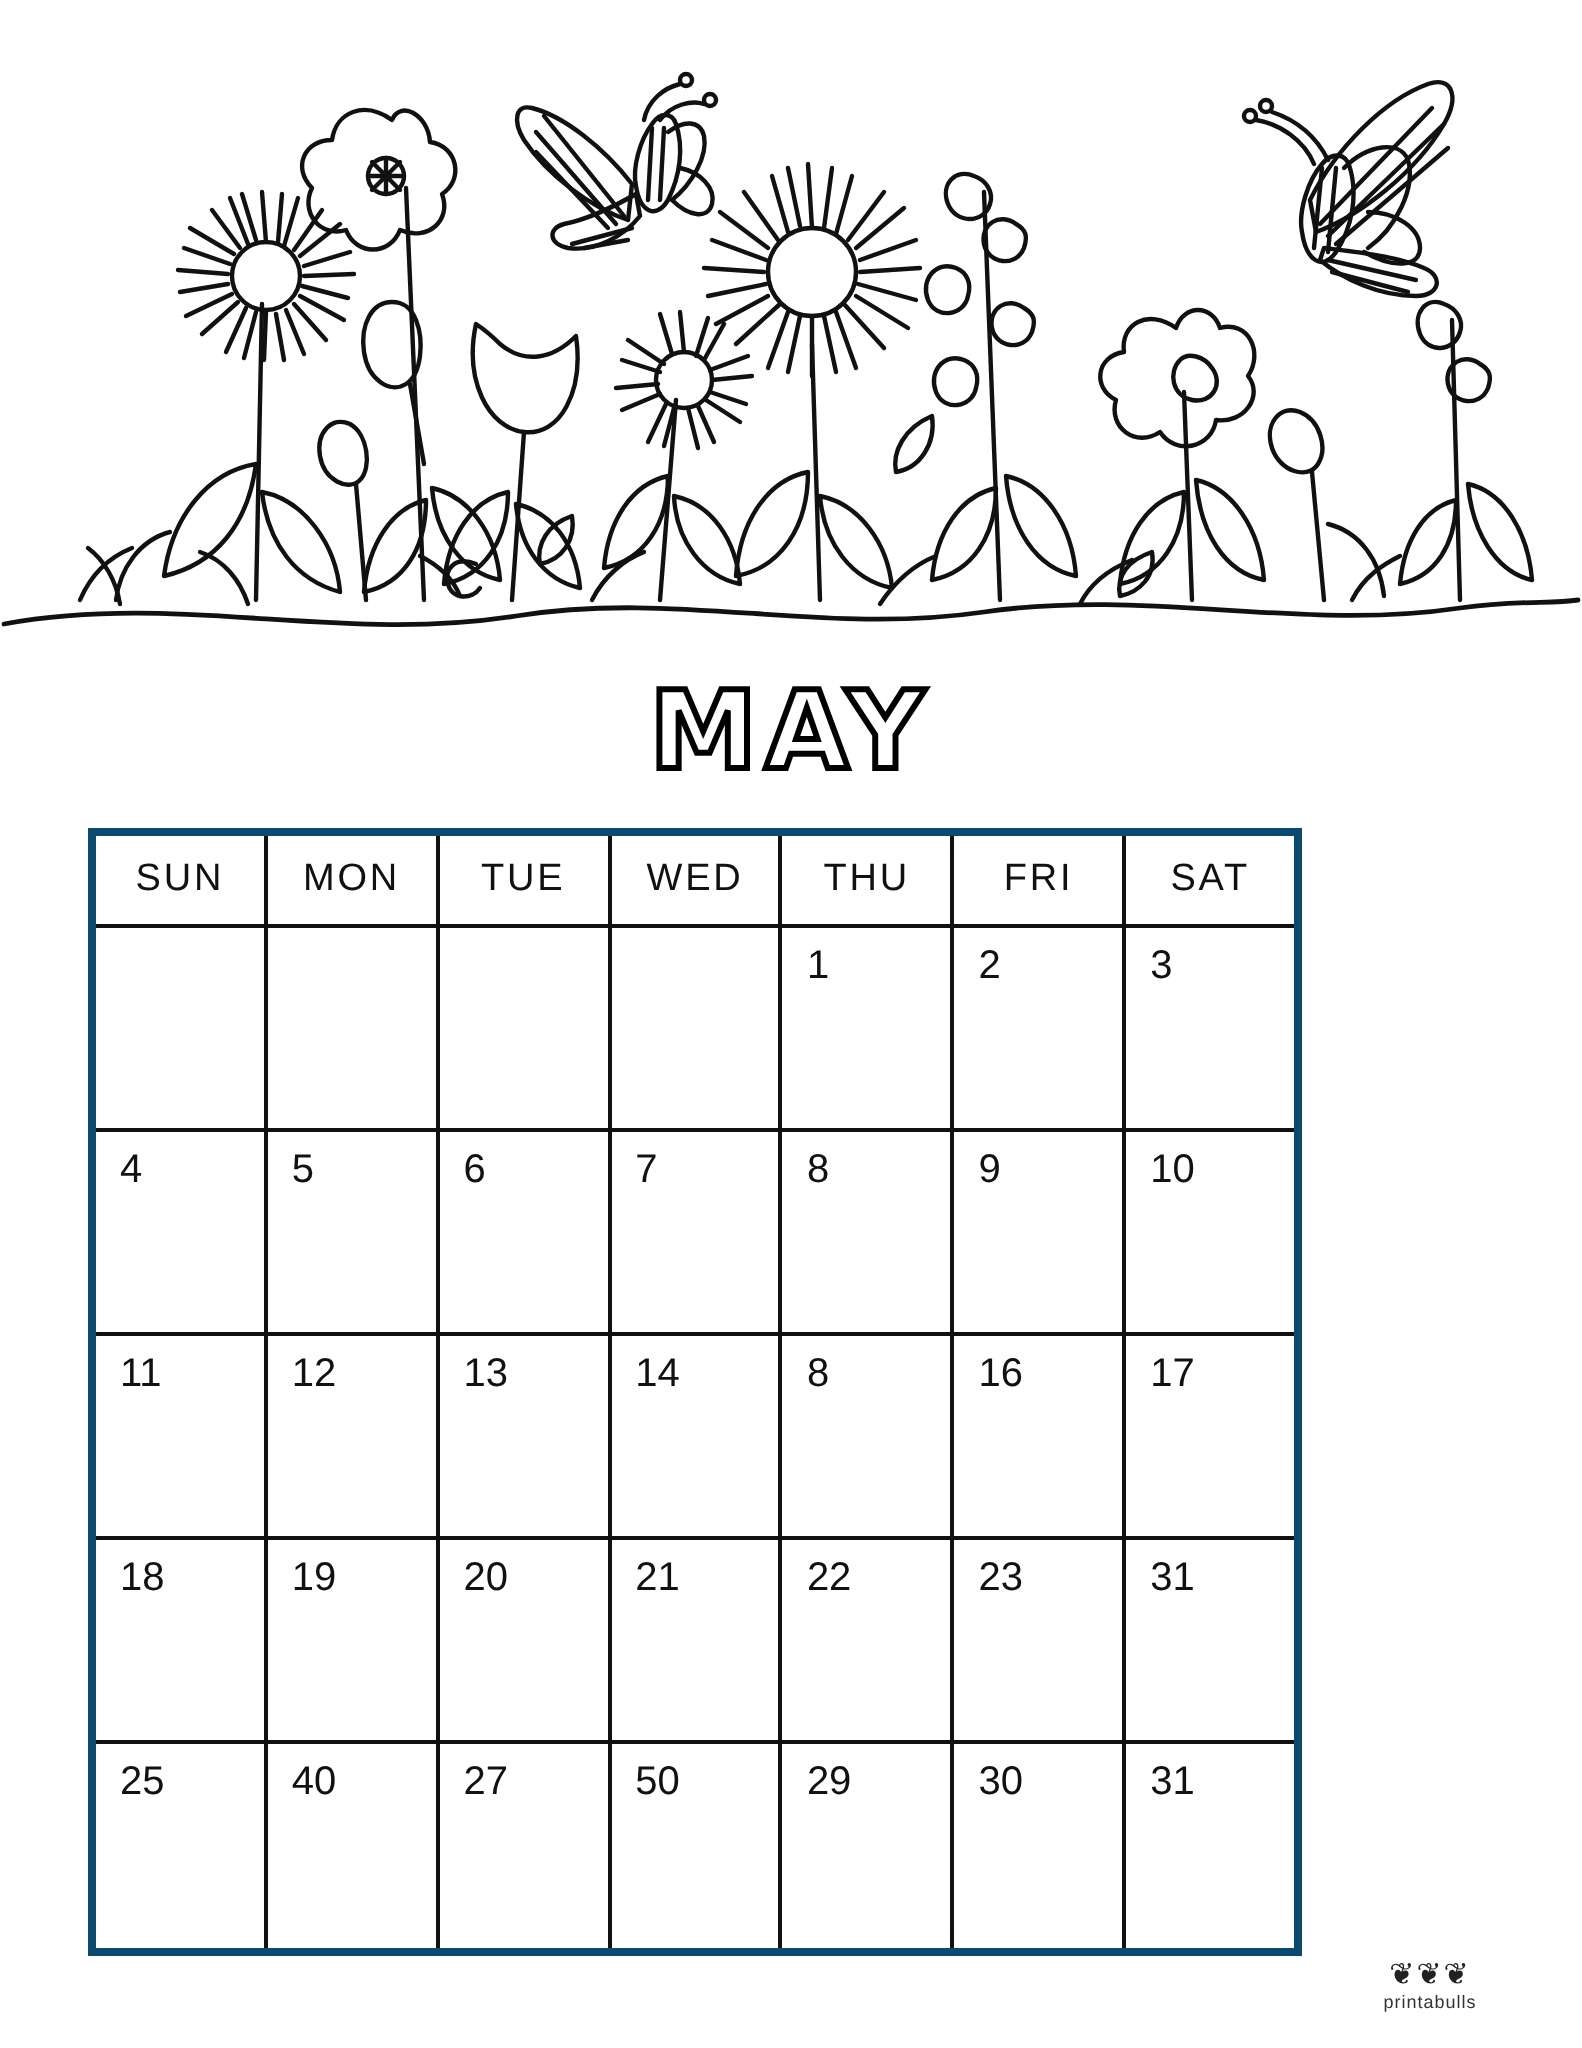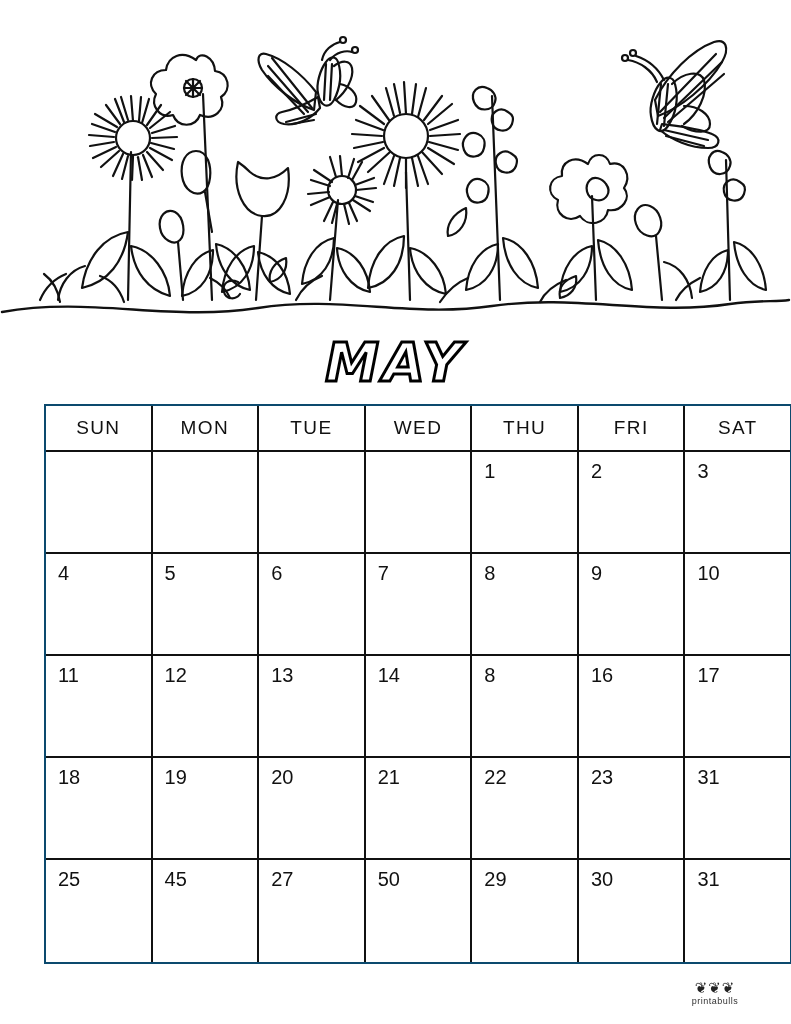--- a/index.html
+++ b/index.html
@@ -38,43 +38,42 @@
   }
 
   
   .month-title-wrap {
     position: absolute;
     top: 336px;
     left: 0;
     width: 791px;
     height: 60px;
     display: flex;
-    align-items: flex-start;
+    align-items: center;
     justify-content: center;
-    font-style: italic;
   }
   .month-title {
     font-family: "DejaVu Sans", sans-serif;
     font-weight: bold;
     font-size: 54px;
     letter-spacing: 4px;
     color: #ffffff;
     -webkit-text-stroke: 3px #000000;
     text-transform: uppercase;
     line-height: 1;
     padding: 0 6px;
   }
 
   
   .calendar {
     position: absolute;
     left: 44px;
-    top: 404px;
-    width: 748px;
-    border: 2px solid #0c4a6e;
+    top: 414px;
+    width: 607px;
+    border: 4px solid #0c4a6e;
     box-sizing: border-box;
   }
   .cal-row {
     display: flex;
     width: 100%;
   }
   .cal-head {
     height: 46px;
   }
   .cal-week {
@@ -470,21 +469,21 @@
       <div class="cal-cell">
           <span class="daynum">31</span>
         </div>
     </div>
 
     <div class="cal-row cal-week">
       <div class="cal-cell">
           <span class="daynum">25</span>
         </div>
       <div class="cal-cell">
-          <span class="daynum">45</span>
+          <span class="daynum">40</span>
         </div>
       <div class="cal-cell">
           <span class="daynum">27</span>
         </div>
       <div class="cal-cell">
           <span class="daynum">50</span>
         </div>
       <div class="cal-cell">
           <span class="daynum">29</span>
         </div>

